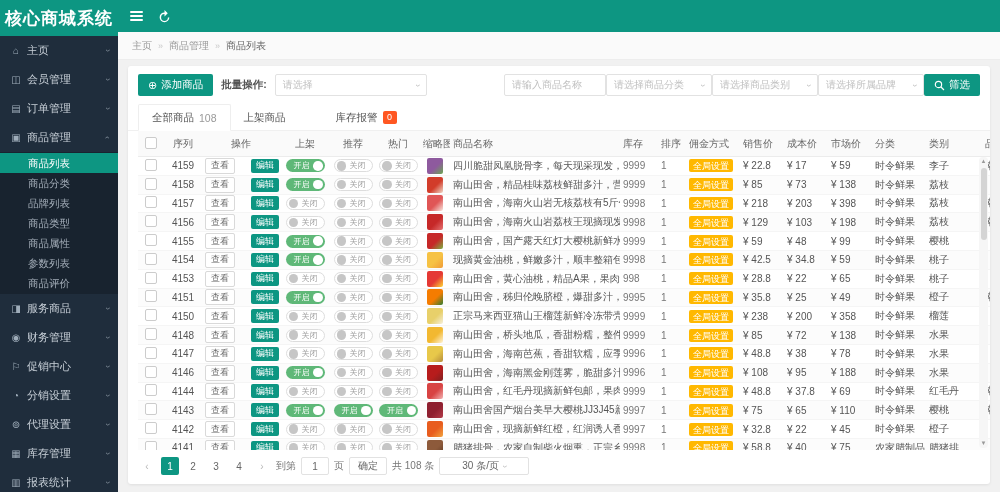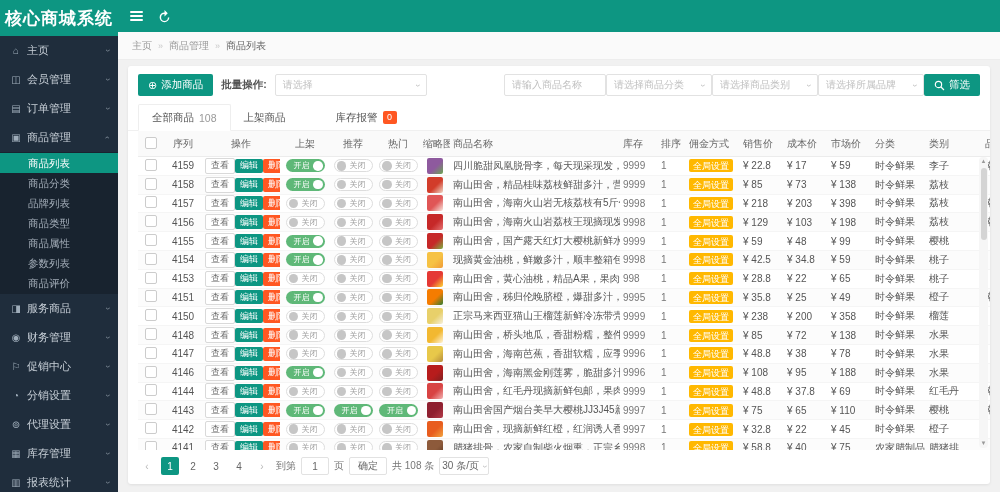--- a/index.html
+++ b/index.html
@@ -58,21 +58,21 @@
   
   .table-wrap{position:relative;flex:1;min-height:0;padding:0 10px;overflow:hidden}
   table{width:100%;border-collapse:collapse;table-layout:fixed}
   thead th{height:25px;background:#fafafa;border-bottom:1px solid #ececec;color:#666;font-weight:normal;
     font-size:10px;text-align:left;padding:0 3px;white-space:nowrap;overflow:hidden}
   thead th.c,tbody td.c{text-align:center}
   tbody td{height:17.8px;border-bottom:1px solid #f5f5f5;padding:0 3px;color:#555;font-size:10px;
     white-space:nowrap;overflow:hidden}
   tbody tr:nth-child(even) td{background:#fcfcfc}
   .cb{width:10px;height:10px;border:1px solid #ccc;border-radius:2px;background:#fff;display:inline-block;cursor:pointer}
-  .b{display:inline-block;border-radius:2px;font-size:9px;padding:1.5px 5px;margin-right:0;cursor:pointer;line-height:11px}
+  .b{display:inline-block;border-radius:2px;font-size:9px;padding:1.5px 5px;margin-right:16px;cursor:pointer;line-height:11px}
   .b-view{border:1px solid #d9d9d9;color:#666;background:#fff}
   .b-edit{background:#0d9682;color:#fff}
   .b-del{background:#ff5722;color:#fff}
   .toggle{display:inline-flex;align-items:center;width:39px;height:13px;border-radius:7px;position:relative;
     font-size:8px;box-sizing:border-box;cursor:pointer;vertical-align:middle}
   .toggle .knob{position:absolute;width:9.5px;height:9.5px;border-radius:50%}
   .toggle.on{background:#5fb878;color:#fff;padding-left:8px}
   .toggle.on .knob{right:2px;background:#fff}
   .toggle.off{border:1px solid #ddd;background:#fff;color:#a0a0a0;justify-content:flex-end;padding-right:6px}
   .toggle.off .knob{left:2px;background:#c6c6c6}
@@ -87,21 +87,21 @@
   
   .pager{display:flex;align-items:center;gap:5px;padding:7px 10px 9px;color:#666;flex-shrink:0}
   .pg{min-width:18px;height:18px;display:inline-flex;align-items:center;justify-content:center;border-radius:2px;
     color:#666;cursor:pointer;padding:0 3px;box-sizing:border-box}
   .pg.active{background:#0d9682;color:#fff}
   .pg-nav{color:#b9b9b9}
   .pg-input{width:28px;height:18px;border:1px solid #e2e2e2;border-radius:2px;display:inline-flex;align-items:center;
     justify-content:center;box-sizing:border-box}
   .pg-btn{height:18px;border:1px solid #e2e2e2;border-radius:2px;padding:0 8px;display:inline-flex;align-items:center;
     cursor:pointer;box-sizing:border-box}
-  .pg-select{height:18px;border:1px solid #e2e2e2;border-radius:2px;padding:0 2px;display:inline-flex;align-items:center;
+  .pg-select{height:18px;border:1px solid #e2e2e2;border-radius:2px;padding:0 22px;display:inline-flex;align-items:center;
     gap:4px;cursor:pointer;box-sizing:border-box}
   svg{display:block}
 </style>
 </head>
 <body>
 
 <div class="app">
 
   <aside class="sidebar">
     <div class="logo">核心商城系统</div>

